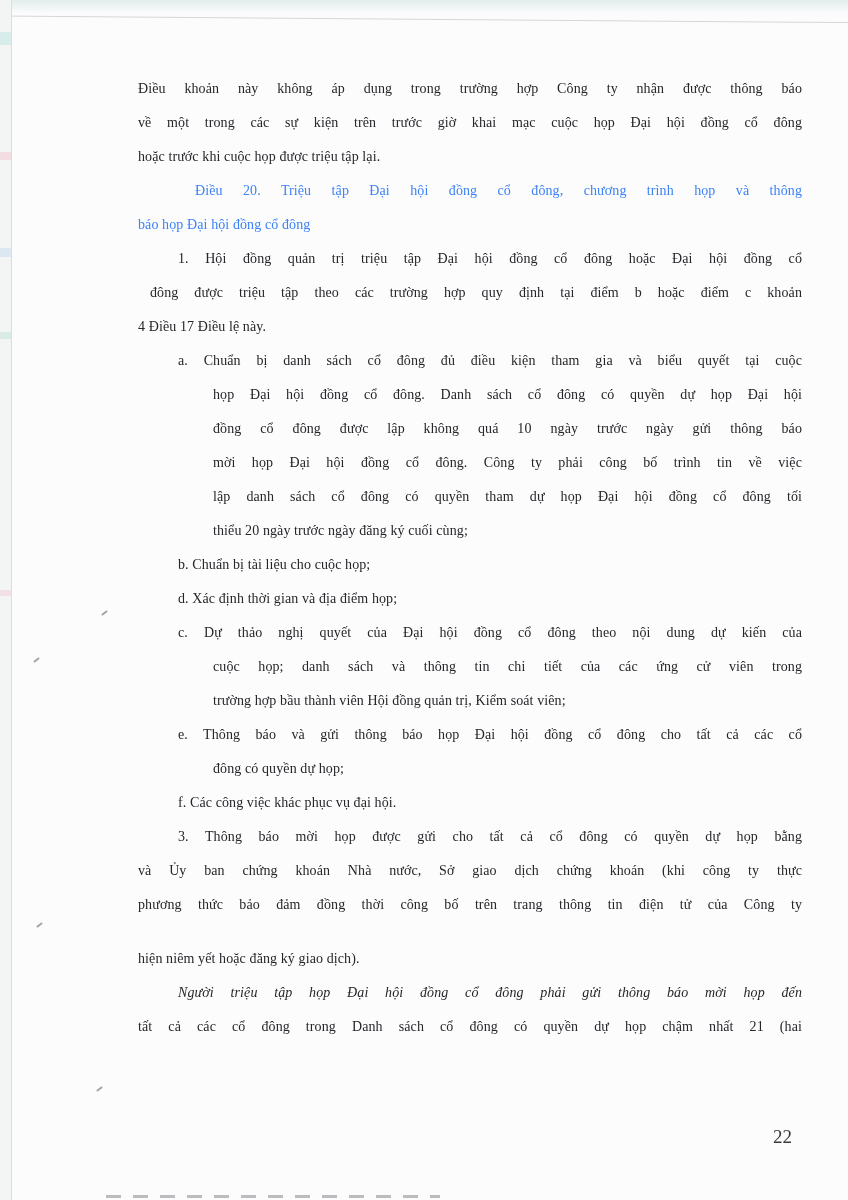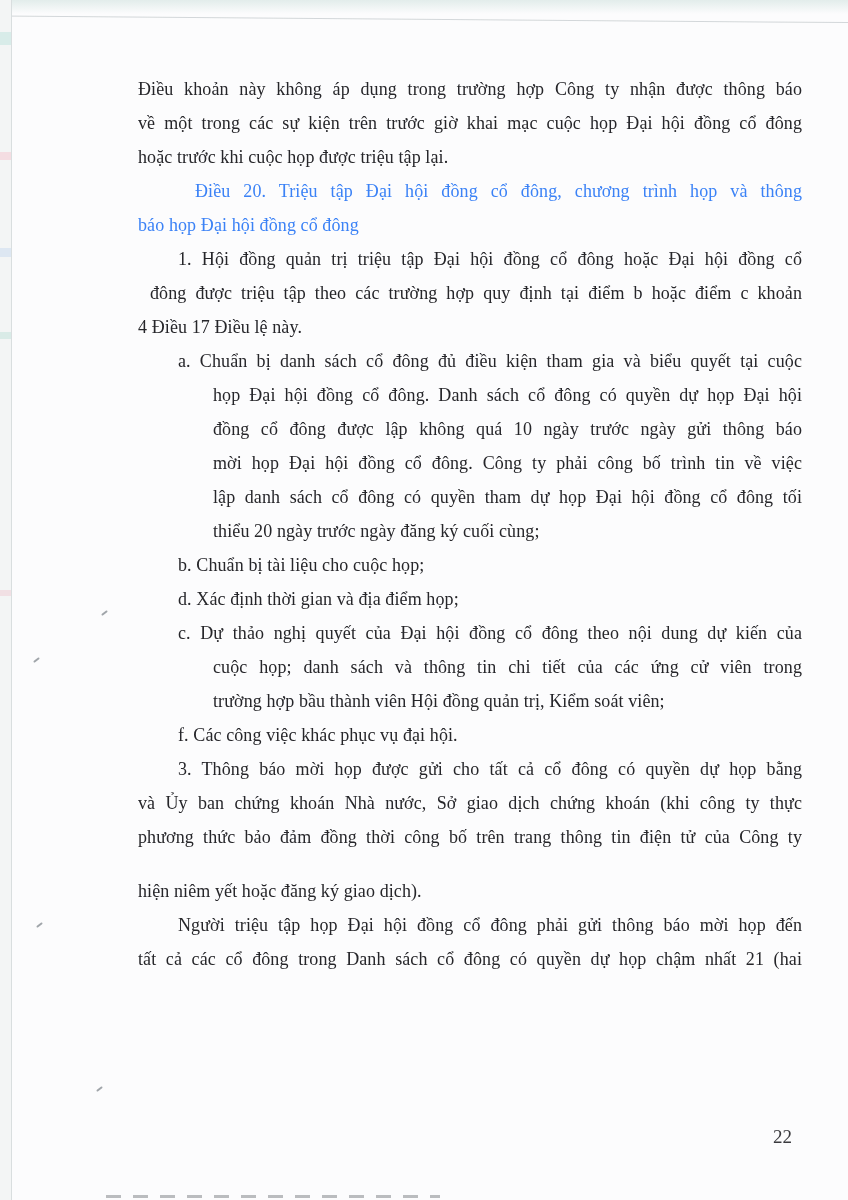--- a/index.html
+++ b/index.html
@@ -52,21 +52,21 @@
     position:absolute;left:106px;top:1195px;width:334px;height:3px;
     background:repeating-linear-gradient(90deg,
       rgba(70,75,80,.45) 0 15px, rgba(70,75,80,0) 15px 27px);
     opacity:.8;
   }
   
   .doc{
     position:absolute;
     top:72px;left:var(--content-left);width:var(--content-width);
     color:var(--text);
-    font-size:18px;
+    font-size:14px;
   }
   .para{margin:0;}
   .para.bold{font-weight:normal;color:#3b82f6;}
   .line{
     line-height:var(--line-h);
     text-align:justify;
     text-align-last:justify;
     letter-spacing:.1px;
   }
   .line.last{text-align-last:left;}
@@ -124,29 +124,33 @@
       </div>
       <div class="para">
         <div class="line last" style="padding-left: 40px;">d. Xác định thời gian và địa điểm họp;</div>
       </div>
       <div class="para">
         <div class="line" style="padding-left: 40px;">c. Dự thảo nghị quyết của Đại hội đồng cổ đông theo nội dung dự kiến của</div>
         <div class="line" style="padding-left: 75px;">cuộc họp; danh sách và thông tin chi tiết của các ứng cử viên trong</div>
         <div class="line last" style="padding-left: 75px;">trường hợp bầu thành viên Hội đồng quản trị, Kiểm soát viên;</div>
       </div>
       <div class="para">
+        <div class="line" style="padding-left: 40px;">e. Thông báo và gửi thông báo họp Đại hội đồng cổ đông cho tất cả các cổ</div>
+        <div class="line last" style="padding-left: 75px;">đông có quyền dự họp;</div>
+      </div>
+      <div class="para">
         <div class="line last" style="padding-left: 40px;">f. Các công việc khác phục vụ đại hội.</div>
       </div>
       <div class="para">
         <div class="line" style="padding-left: 40px;">3. Thông báo mời họp được gửi cho tất cả cổ đông có quyền dự họp bằng</div>
         <div class="line" style="padding-left: 0px;">và Ủy ban chứng khoán Nhà nước, Sở giao dịch chứng khoán (khi công ty thực</div>
         <div class="line" style="padding-left: 0px;">phương thức bảo đảm đồng thời công bố trên trang thông tin điện tử của Công ty</div>
         <div class="line last" style="padding-left: 0px; margin-top: 20px;">hiện niêm yết hoặc đăng ký giao dịch).</div>
       </div>
       <div class="para">
-        <div class="line" style="padding-left: 40px;">Người triệu tập họp Đại hội đồng cổ đông phải gửi thông báo mời họp đến</div>
+        <div class="line" style="padding-left: 40px; font-style: italic;">Người triệu tập họp Đại hội đồng cổ đông phải gửi thông báo mời họp đến</div>
         <div class="line" style="padding-left: 0px;">tất cả các cổ đông trong Danh sách cổ đông có quyền dự họp chậm nhất 21 (hai</div>
       </div>
     </div>
 
   <div class="page-number">22</div>
 
 </div>
 
 </body></html>

